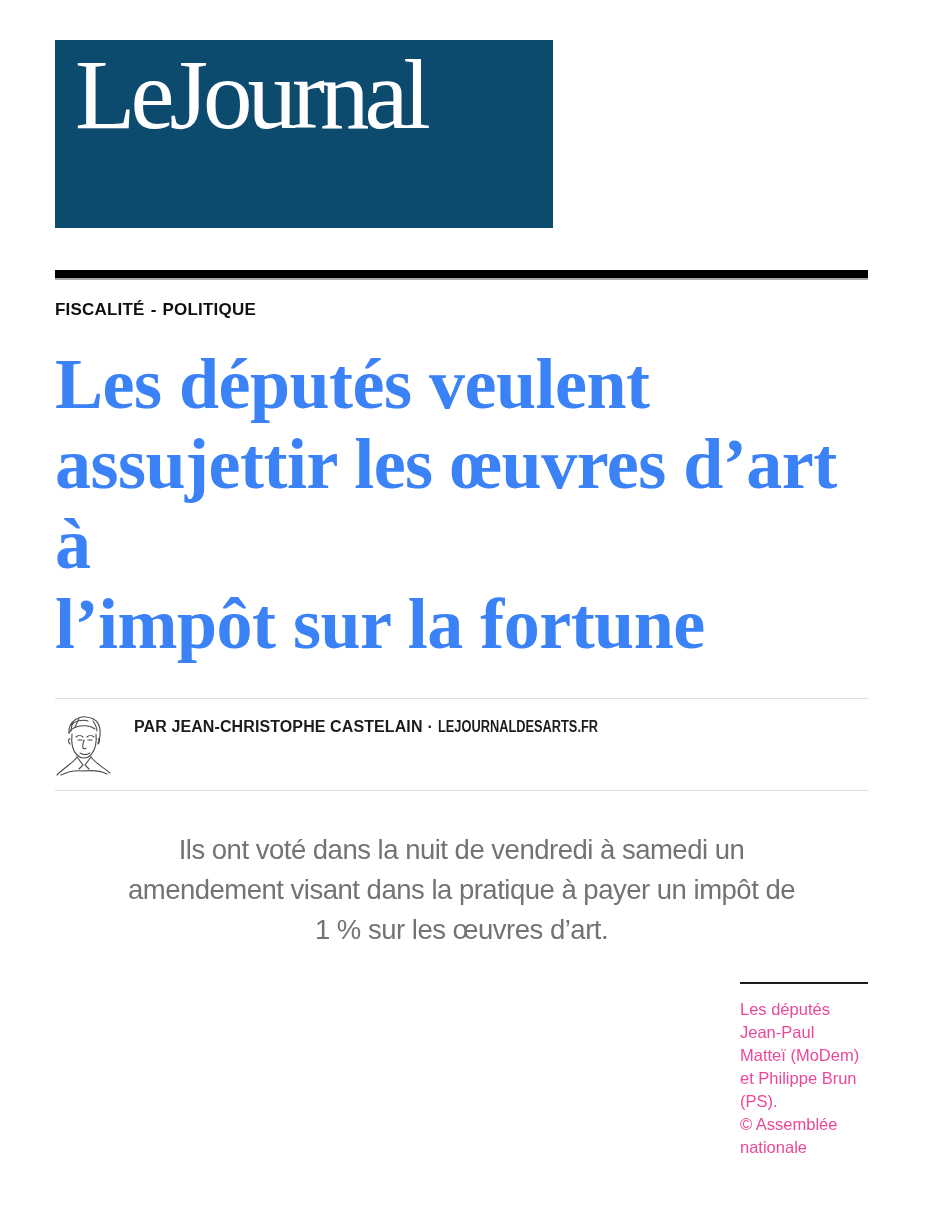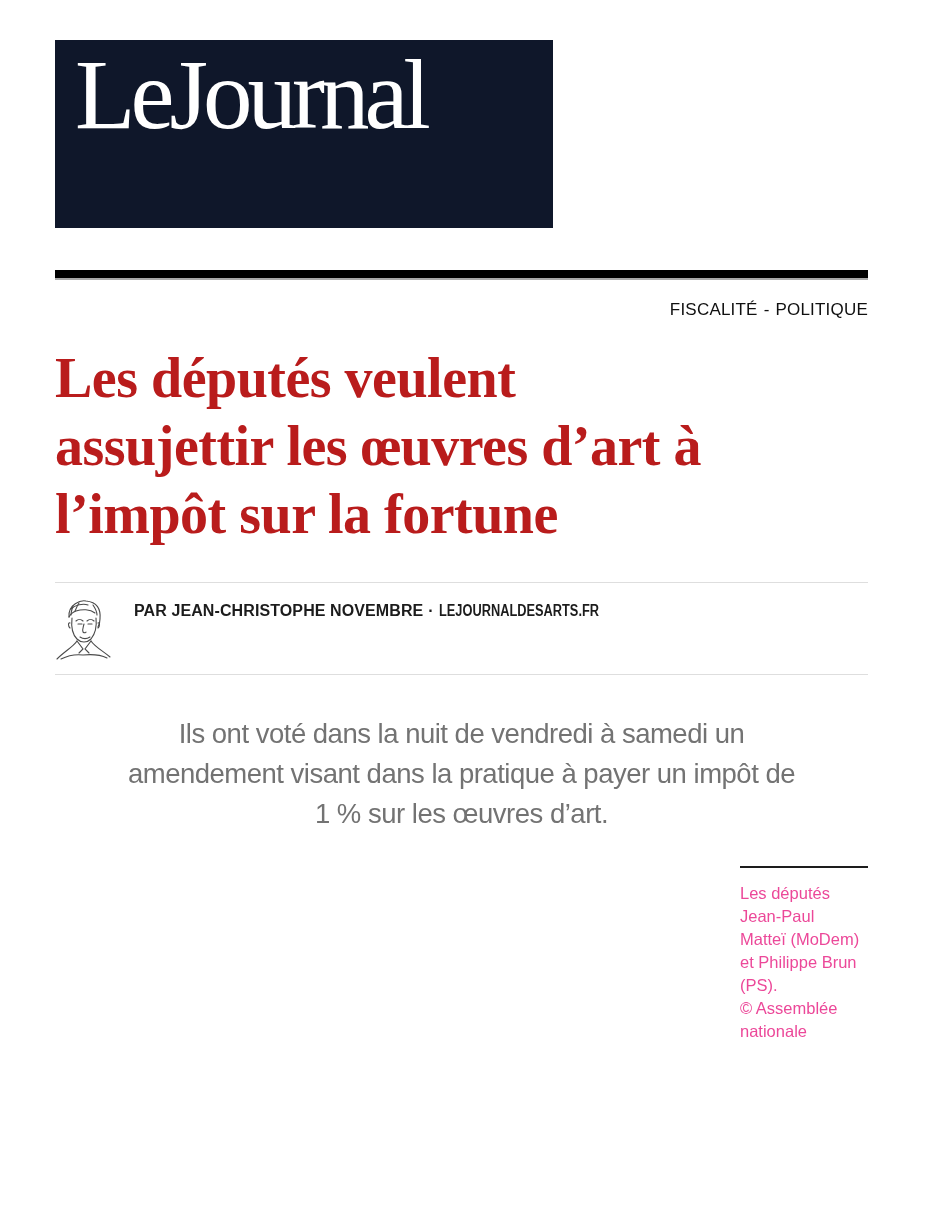--- a/index.html
+++ b/index.html
@@ -15,21 +15,21 @@
     padding-left: 55px;
     padding-right: 58px;
   }
 
   
   .logo-box {
     display: block;
     margin-top: 40px;
     width: 498px;
     height: 188px;
-    background: #0f172a;
+    background: #0c4a6e;
     color: #ffffff;
     text-decoration: none;
     padding: 16px 0 0 20px;
     cursor: pointer;
   }
   .logo-line {
     font-family: "Liberation Serif", serif;
     font-size: 99px;
     line-height: 77px;
     letter-spacing: -5px;
@@ -43,37 +43,36 @@
     width: 813px;
     height: 10px;
     background: #000000;
     border-bottom: 2px solid #a8a8a8;
   }
 
   
   .categories {
     margin-top: 20px;
     font-size: 17px;
-    font-weight: 400;
+    font-weight: 700;
     letter-spacing: 0.2px;
     color: #101010;
-    text-align: right;
   }
   .categories a { color: #101010; text-decoration: none; cursor: pointer; }
   .cat-sep { margin: 0 6px; }
 
   
   h1.title {
     margin: 24px 0 0 0;
     font-family: "Liberation Serif", serif;
     font-weight: 700;
-    font-size: 56px;
-    line-height: 68px;
+    font-size: 72px;
+    line-height: 80px;
     letter-spacing: -0.5px;
-    color: #b91c1c;
+    color: #3b82f6;
     white-space: pre-line;
   }
 
   
   .hairline {
     width: 813px;
     height: 1px;
     background: #dedede;
   }
   .hairline.top { margin-top: 34px; }
@@ -186,21 +185,21 @@
           <path d="M22 44 C18 50 10 54 2 62"></path>
           <path d="M36 44 C40 50 48 54 55 60"></path>
           <path d="M22 44 L28 52 L24 56"></path>
           <path d="M36 44 L30 52 L34 56"></path>
           <path d="M6 62 C14 58 20 57 28 58 C38 57 46 58 52 61"></path>
         </g>
       </svg>
     </div>
     <div class="byline-meta">
       <div class="byline-line1">
-        <span class="byline-author">PAR JEAN-CHRISTOPHE NOVEMBRE</span><span class="byline-sep">·</span><span class="byline-source">LEJOURNALDESARTS.FR</span>
+        <span class="byline-author">PAR JEAN-CHRISTOPHE CASTELAIN</span><span class="byline-sep">·</span><span class="byline-source">LEJOURNALDESARTS.FR</span>
       </div>
     </div>
   </div>
   <div class="hairline"></div>
 
   <p class="standfirst">Ils ont voté dans la nuit de vendredi à samedi un
 amendement visant dans la pratique à payer un impôt de
 1 % sur les œuvres d’art.</p>
 
   <figure class="caption-block" style="margin-top:32px;">

